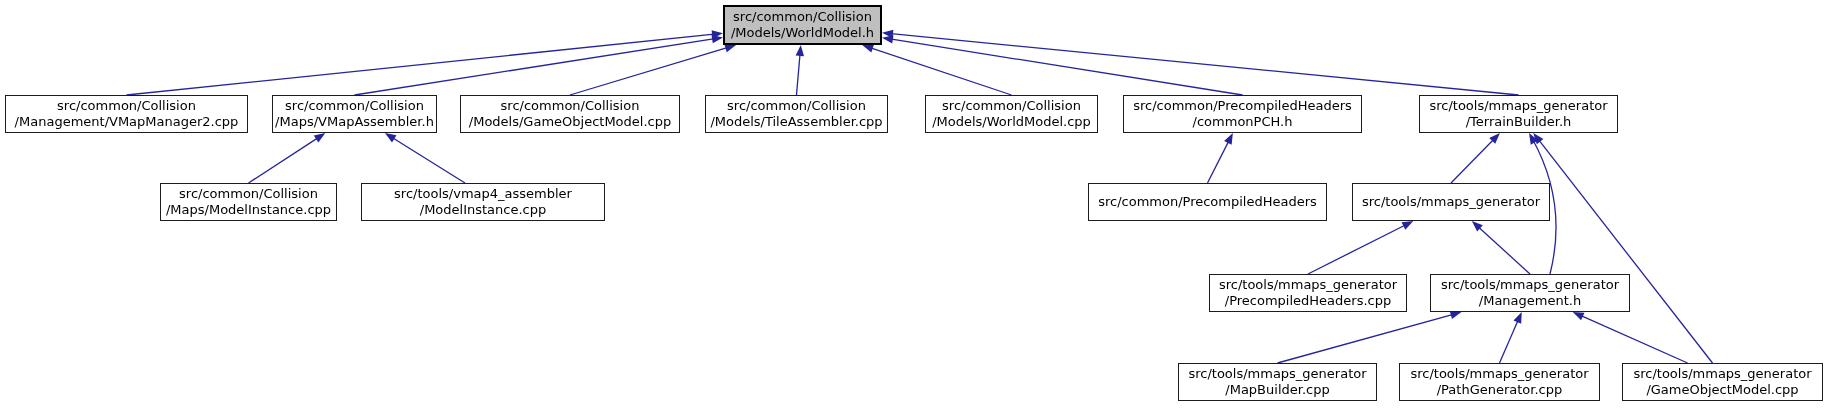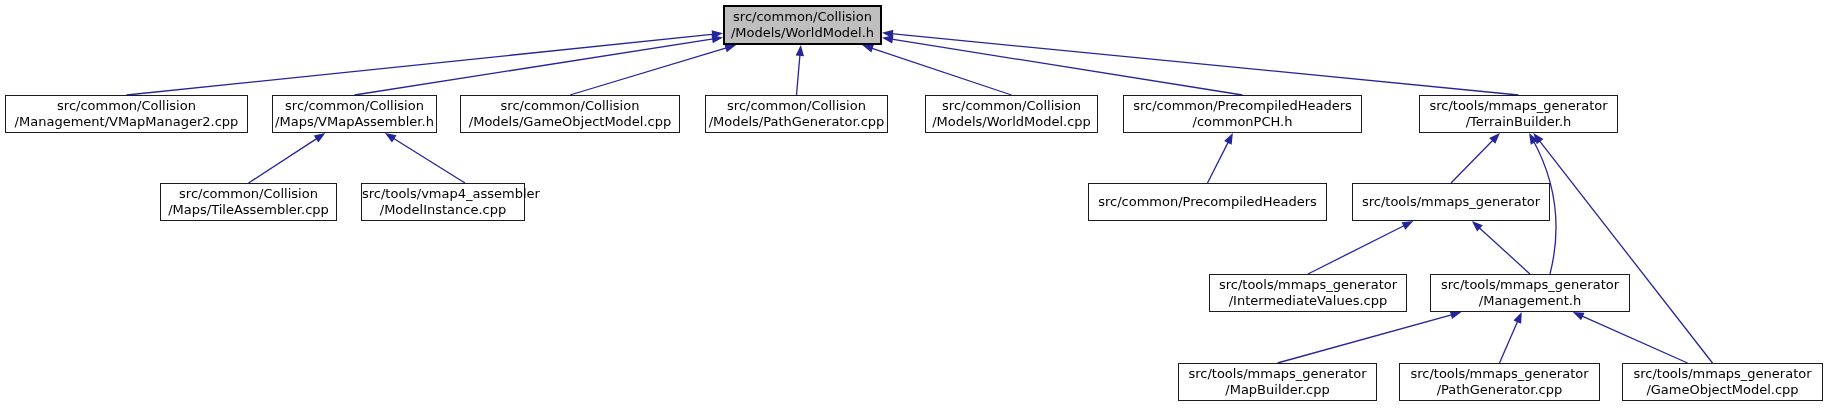--- a/index.html
+++ b/index.html
@@ -94,51 +94,51 @@
     <div class="node" style="left: 272px; top: 95px; width: 165px; height: 38px; background: rgb(255, 255, 255); border: 1px solid rgb(28, 28, 28); color: rgb(0, 0, 0);">
       <span class="node-line">src/common/Collision</span>
       <span class="node-line">/Maps/VMapAssembler.h</span>
     </div>
     <div class="node" style="left: 460px; top: 95px; width: 220px; height: 38px; background: rgb(255, 255, 255); border: 1px solid rgb(28, 28, 28); color: rgb(0, 0, 0);">
       <span class="node-line">src/common/Collision</span>
       <span class="node-line">/Models/GameObjectModel.cpp</span>
     </div>
     <div class="node" style="left: 705px; top: 95px; width: 183px; height: 38px; background: rgb(255, 255, 255); border: 1px solid rgb(28, 28, 28); color: rgb(0, 0, 0);">
       <span class="node-line">src/common/Collision</span>
-      <span class="node-line">/Models/PathGenerator.cpp</span>
+      <span class="node-line">/Models/TileAssembler.cpp</span>
     </div>
     <div class="node" style="left: 925px; top: 95px; width: 173px; height: 38px; background: rgb(255, 255, 255); border: 1px solid rgb(28, 28, 28); color: rgb(0, 0, 0);">
       <span class="node-line">src/common/Collision</span>
       <span class="node-line">/Models/WorldModel.cpp</span>
     </div>
     <div class="node" style="left: 1123px; top: 95px; width: 239px; height: 38px; background: rgb(255, 255, 255); border: 1px solid rgb(28, 28, 28); color: rgb(0, 0, 0);">
       <span class="node-line">src/common/PrecompiledHeaders</span>
       <span class="node-line">/commonPCH.h</span>
     </div>
     <div class="node" style="left: 1419px; top: 95px; width: 199px; height: 38px; background: rgb(255, 255, 255); border: 1px solid rgb(28, 28, 28); color: rgb(0, 0, 0);">
       <span class="node-line">src/tools/mmaps_generator</span>
       <span class="node-line">/TerrainBuilder.h</span>
     </div>
     <div class="node" style="left: 160px; top: 183px; width: 177px; height: 38px; background: rgb(255, 255, 255); border: 1px solid rgb(28, 28, 28); color: rgb(0, 0, 0);">
       <span class="node-line">src/common/Collision</span>
-      <span class="node-line">/Maps/TileAssembler.cpp</span>
+      <span class="node-line">/Maps/ModelInstance.cpp</span>
     </div>
-    <div class="node" style="left: 361px; top: 183px; width: 164px; height: 38px; background: rgb(255, 255, 255); border: 1px solid rgb(28, 28, 28); color: rgb(0, 0, 0);">
+    <div class="node" style="left: 361px; top: 183px; width: 244px; height: 38px; background: rgb(255, 255, 255); border: 1px solid rgb(28, 28, 28); color: rgb(0, 0, 0);">
       <span class="node-line">src/tools/vmap4_assembler</span>
       <span class="node-line">/ModelInstance.cpp</span>
     </div>
     <div class="node" style="left: 1088px; top: 183px; width: 239px; height: 38px; background: rgb(255, 255, 255); border: 1px solid rgb(28, 28, 28); color: rgb(0, 0, 0);">
       <span class="node-line">src/common/PrecompiledHeaders</span>
     </div>
     <div class="node" style="left: 1352px; top: 183px; width: 198px; height: 38px; background: rgb(255, 255, 255); border: 1px solid rgb(28, 28, 28); color: rgb(0, 0, 0);">
       <span class="node-line">src/tools/mmaps_generator</span>
     </div>
     <div class="node" style="left: 1209px; top: 274px; width: 198px; height: 38px; background: rgb(255, 255, 255); border: 1px solid rgb(28, 28, 28); color: rgb(0, 0, 0);">
       <span class="node-line">src/tools/mmaps_generator</span>
-      <span class="node-line">/IntermediateValues.cpp</span>
+      <span class="node-line">/PrecompiledHeaders.cpp</span>
     </div>
     <div class="node" style="left: 1430px; top: 274px; width: 200px; height: 38px; background: rgb(255, 255, 255); border: 1px solid rgb(28, 28, 28); color: rgb(0, 0, 0);">
       <span class="node-line">src/tools/mmaps_generator</span>
       <span class="node-line">/Management.h</span>
     </div>
     <div class="node" style="left: 1178px; top: 363px; width: 199px; height: 38px; background: rgb(255, 255, 255); border: 1px solid rgb(28, 28, 28); color: rgb(0, 0, 0);">
       <span class="node-line">src/tools/mmaps_generator</span>
       <span class="node-line">/MapBuilder.cpp</span>
     </div>
     <div class="node" style="left: 1399px; top: 363px; width: 201px; height: 38px; background: rgb(255, 255, 255); border: 1px solid rgb(28, 28, 28); color: rgb(0, 0, 0);">

